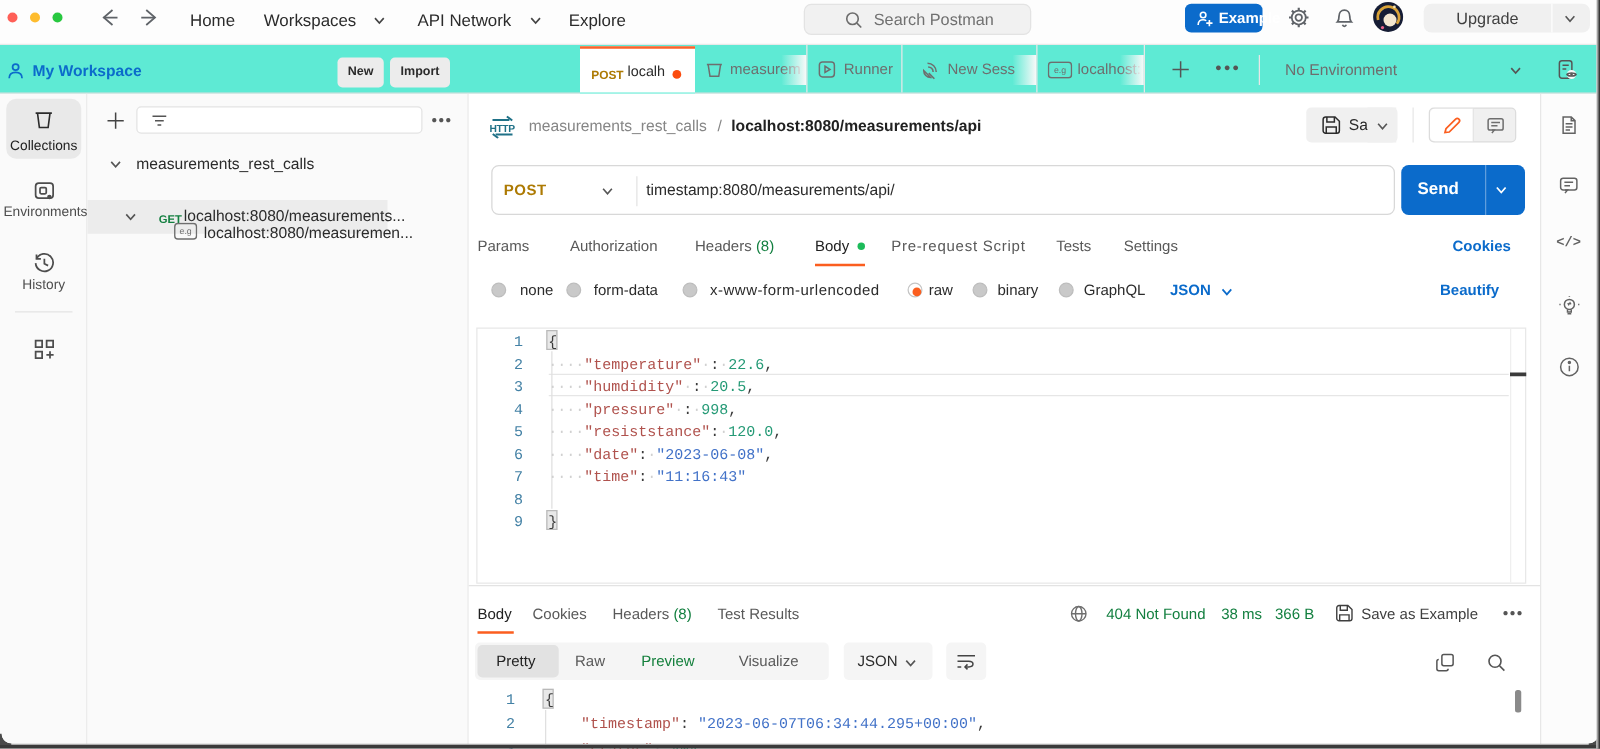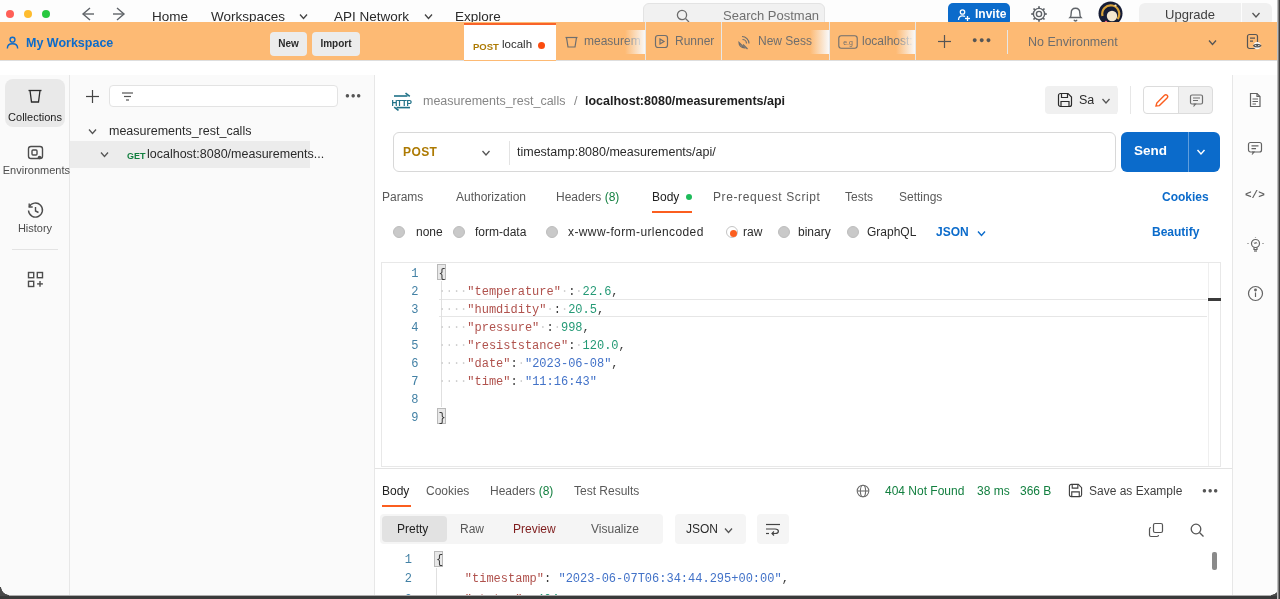--- a/index.html
+++ b/index.html
@@ -13,21 +13,21 @@
   #topbar { left:0; top:0; width:1280px; height:36px; background:#fdfdfd; border-bottom:1px solid #e9e9e9; }
   .tl { border-radius:50%; width:8px; height:8px; top:10px; }
   .menuitem { top:0; height:34px; line-height:34px; font-size:13.5px; color:#2b2b2b; }
   #searchbox { left:643px; top:3px; width:182px; height:25px; background:#f1f1f1; border:1px solid #e3e3e3; border-radius:6px; color:#707070; font-size:13px; line-height:23px; }
   #invitebtn { left:948px; top:3px; width:62px; height:23px; background:#0b6bcb; border-radius:5px; color:#fff; font-size:12px; font-weight:700; line-height:23px; }
   #upg { left:1139px; top:3px; width:133px; height:23px; background:#f0f0f0; border-radius:6px; }
   #upg .div { position:absolute; left:102px; top:0; width:1px; height:23px; background:#fdfdfd; }
   #upg .lbl { position:absolute; left:0; width:102px; text-align:center; font-size:13px; color:#3f3f3f; line-height:23px; }
 
   
-  #bar2 { left:0; top:22px; width:1280px; height:39px; background:#fdba74; }
+  #bar2 { left:0; top:36px; width:1280px; height:39px; background:#5eead4; }
   #bar2 .bot { position:absolute; left:0; bottom:0px; height:1px; background:#dedede; }
   .wsbtn { top:10px; height:24px; background:#ececec; border-radius:4px; font-size:10px; font-weight:700; color:#2b2b2b; text-align:center; line-height:24px; }
   .tab { position:absolute; top:0; height:38px; }
   .tabsep { position:absolute; top:0px; width:1px; height:38px; background:#e7e7e7; }
   .tablbl { font-size:12px; color:#6e6e6e; white-space:nowrap; }
 
   
   #rail { left:0; top:75px; width:70px; height:524px; background:#fafafa; border-right:1px solid #e7e7e7; }
   .raillbl { position:absolute; width:70px; text-align:center; font-size:11px; color:#4d4d4d; }
 
@@ -83,31 +83,31 @@
     <svg class="abs" style="left:423px; top:11px;" width="11" height="11" viewBox="0 0 11 11" fill="none" stroke="#444" stroke-width="1.3">
         <path d="M2 3.5 L5.5 7.5 L9 3.5"></path>
       </svg>
     <div class="abs menuitem" style="left:455px;">Explore</div>
 
     <div id="searchbox" class="abs">
       <svg class="abs" style="left:31px; top:4px;" width="16" height="16" viewBox="0 0 16 16" fill="none" stroke="#6d6d6d" stroke-width="1.3">
           <circle cx="7" cy="7" r="4.6"></circle>
           <path d="M10.5 10.5 L14 14"></path>
         </svg>
-      <span style="position:absolute; left:55px;margin-left:24px;">Search Postman</span>
+      <span style="position:absolute; left:55px;">Search Postman</span>
     </div>
 
     <div id="invitebtn" class="abs">
       <svg class="abs" style="left:9px; top:5px;" width="14" height="14" viewBox="0 0 14 14" fill="none" stroke="#fff" stroke-width="1.3">
           <circle cx="5.5" cy="4" r="2.2"></circle>
           <path d="M1.5 12 C1.5 9 3.5 7.8 5.5 7.8 C6.5 7.8 7.3 8 8 8.6"></path>
           <path d="M10.5 8 V13"></path>
           <path d="M8 10.5 H13"></path>
         </svg>
-      <span style="position:absolute; left:27px;">Invite</span>
+      <span style="position:absolute; left:27px;">Example</span>
     </div>
 
     <svg class="abs" style="left:1030px; top:5px;" width="18" height="18" viewBox="0 0 18 18" fill="none" stroke="#5f6368" stroke-width="1.4">
       <circle cx="9" cy="9" r="2.6"></circle>
       <circle cx="9" cy="9" r="5.6"></circle>
       <g stroke-width="1.7">
         <path d="M9 1.2 V3.4"></path>
           <path d="M9 14.6 V16.8"></path>
           <path d="M1.2 9 H3.4"></path>
           <path d="M14.6 9 H16.8"></path>
@@ -256,26 +256,33 @@
         </svg>
     </div>
     <div class="abs" style="left:275px; top:16px; font-size:8px; color:#555; letter-spacing:0.8px;">●●●</div>
 
     <div class="abs" style="left:0; top:42px; width:305px; height:28px;">
       <svg class="abs" style="left:17px; top:9px;" width="11" height="11" viewBox="0 0 11 11" fill="none" stroke="#555" stroke-width="1.3">
           <path d="M2 3.5 L5.5 7.5 L9 3.5"></path>
         </svg>
       <span class="abs" style="left:39px; top:7px; font-size:12.5px; color:#2b2b2b;">measurements_rest_calls</span>
     </div>
-    <div class="abs" style="left:0; top:66px; width:240px; height:27px; background:#ececec;">
+    <div class="abs" style="left:0; top:85px; width:240px; height:27px; background:#ececec;">
       <svg class="abs" style="left:29px; top:8px;" width="11" height="11" viewBox="0 0 11 11" fill="none" stroke="#555" stroke-width="1.3">
           <path d="M2 3.5 L5.5 7.5 L9 3.5"></path>
         </svg>
       <span class="abs" style="left:57px; top:10px; font-size:9px; font-weight:700; color:#127f3f;">GET</span>
       <span class="abs" style="left:77px; top:6px; font-size:12.5px; color:#2b2b2b;">localhost:8080/measurements...</span>
+    </div>
+    <div class="abs" style="left:0; top:97px; width:305px; height:28px;">
+      <svg class="abs" style="left:69px; top:6px;" width="19" height="14" viewBox="0 0 19 14" fill="none" stroke="#6e6e6e" stroke-width="1.1">
+          <rect x="0.8" y="0.8" width="17.4" height="12.4" rx="2.5"></rect>
+          <text x="9.5" y="9.6" font-size="7" fill="#6e6e6e" stroke="none" text-anchor="middle" font-family="Liberation Sans">e.g</text>
+        </svg>
+      <span class="abs" style="left:93px; top:7px; font-size:12.5px; color:#2b2b2b;">localhost:8080/measuremen...</span>
     </div>
   </div>
 
   <div id="rrail" class="abs">
     <svg class="abs" style="left:14px; top:17px;" width="16" height="16" viewBox="0 0 16 16" fill="none" stroke="#636363" stroke-width="1.2">
         <path d="M3.5 1.5 H10 L13 4.5 V14.5 H3.5 Z"></path>
         <path d="M10 1.5 V4.5 H13"></path>
         <path d="M5.5 7 H11 M5.5 9.5 H11 M5.5 12 H9"></path>
       </svg>
     <svg class="abs" style="left:14px; top:65px;" width="16" height="16" viewBox="0 0 16 16" fill="none" stroke="#636363" stroke-width="1.2">
@@ -435,21 +442,21 @@
         <path d="M4.5 1.5 V5.5 H10.5 V1.5"></path>
         <path d="M4 14.5 V9.5 H12 V14.5"></path>
       </svg>
     <span class="abs" style="left:714px; top:409px; font-size:12px; color:#3f3f3f;">Save as Example</span>
     <div class="abs" style="left:827px; top:411px; font-size:8px; color:#555; letter-spacing:0.8px;">●●●</div>
 
     <div class="abs" style="left:5px; top:439px; width:283px; height:30px; background:#f5f5f5; border-radius:4px;"></div>
     <div class="abs" style="left:7px; top:441px; width:65px; height:26px; background:#e2e2e2; border-radius:4px;"></div>
     <span class="abs" style="left:22px; top:447px; font-size:12px; color:#212121;">Pretty</span>
     <span class="abs" style="left:85px; top:447px; font-size:12px; color:#595959;">Raw</span>
-    <span class="abs" style="left:138px; top:447px; font-size:12px; color:#7f1d1d;">Preview</span>
+    <span class="abs" style="left:138px; top:447px; font-size:12px; color:#15803d;">Preview</span>
     <span class="abs" style="left:216px; top:447px; font-size:12px; color:#595959;">Visualize</span>
     <div class="abs" style="left:300px; top:439px; width:71px; height:30px; background:#f5f5f5; border-radius:4px;">
       <span class="abs" style="left:11px; top:8px; font-size:12px; color:#2b2b2b;">JSON</span>
       <svg class="abs" style="left:48px; top:11px;" width="11" height="11" viewBox="0 0 11 11" fill="none" stroke="#555" stroke-width="1.3">
           <path d="M2 3.5 L5.5 7.5 L9 3.5"></path>
         </svg>
     </div>
     <div class="abs" style="left:382px; top:439px; width:32px; height:30px; background:#f5f5f5; border-radius:4px;">
       <svg class="abs" style="left:8px; top:8px;" width="16" height="14" viewBox="0 0 16 14" fill="none" stroke="#444" stroke-width="1.2">
           <path d="M1 2.5 H15"></path>

